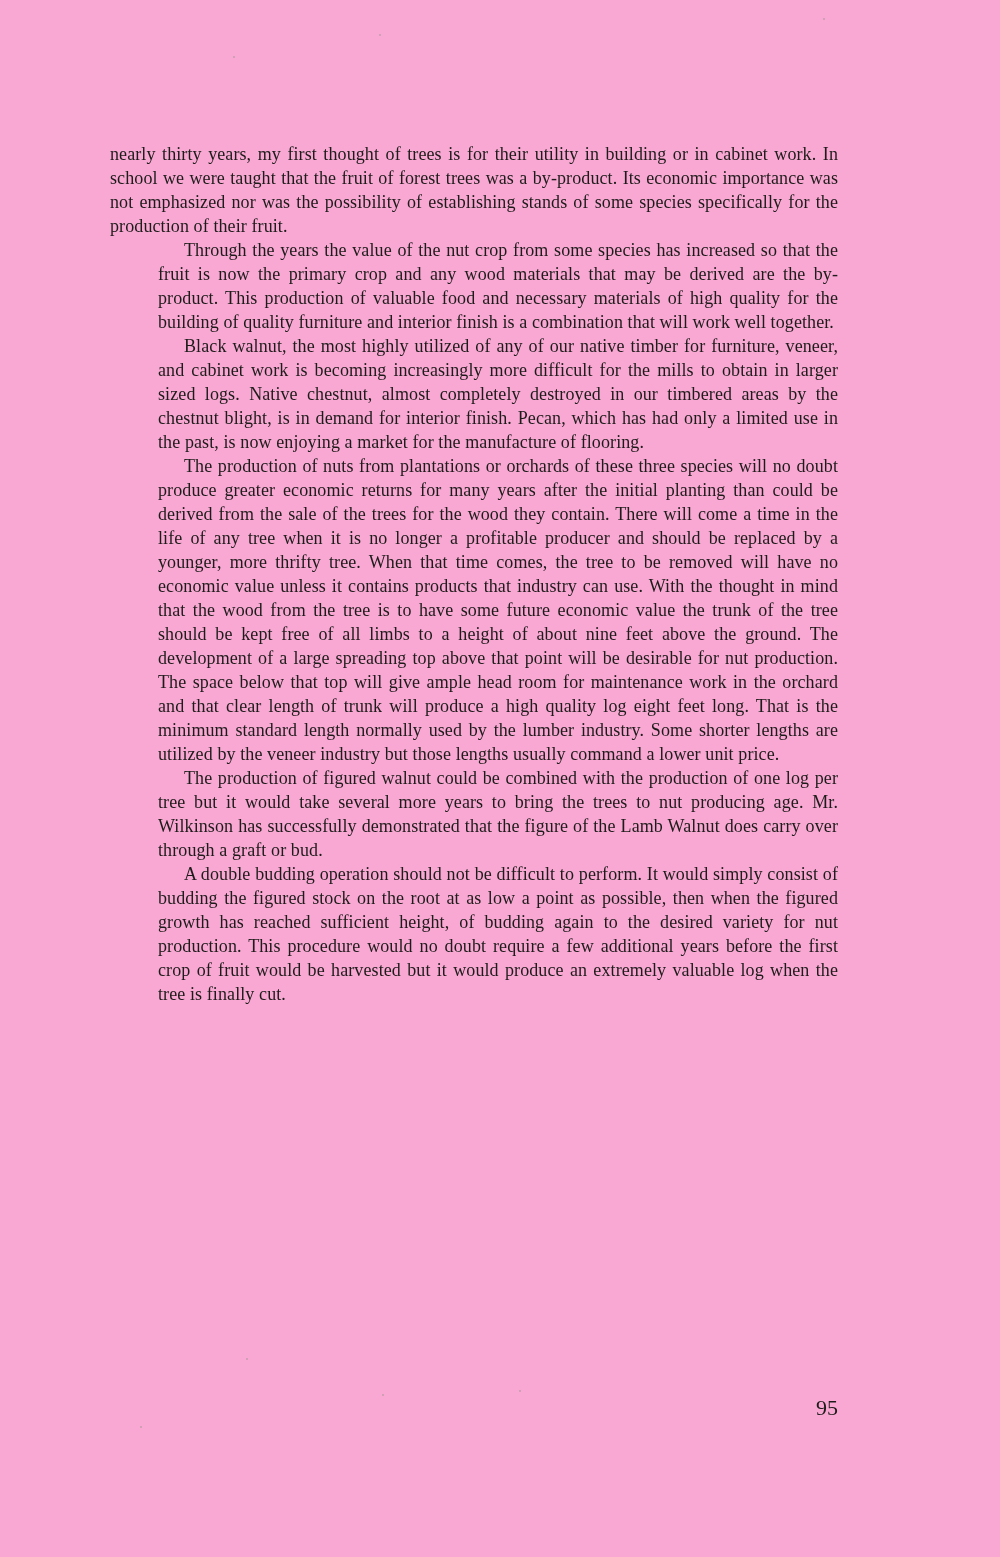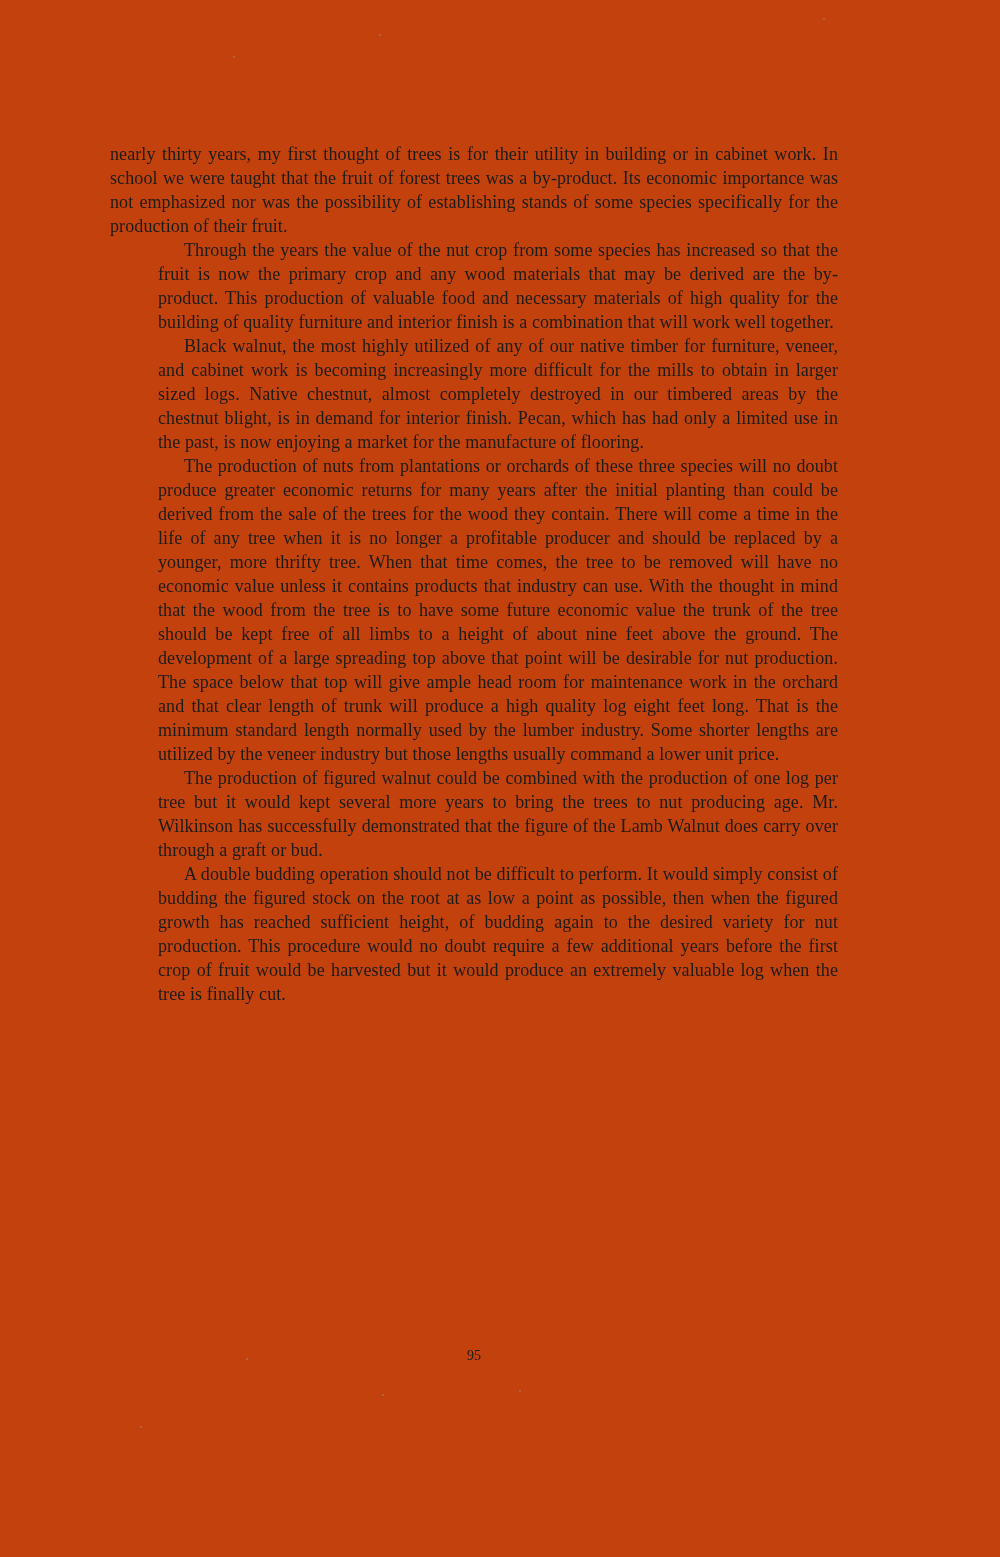--- a/index.html
+++ b/index.html
@@ -4,21 +4,21 @@
 <style>
   html, body {
     margin: 0;
     padding: 0;
     background: #ffffff;
   }
   .scan-page {
     position: relative;
     width: 1000px;
     height: 1557px;
-    background: #c2410c;
+    background: #f9a8d4;
     overflow: hidden;
     font-family: "Liberation Serif", "DejaVu Serif", serif;
   }
   .text-block {
     position: absolute;
     left: 110px;
     top: 142px;
     width: 728px;
     color: #1e1c1a;
     font-size: 18px;
@@ -29,26 +29,26 @@
   .text-block p {
     margin: 0;
     padding: 0;
   }
   .text-block p.indent {
     text-indent: 26px;
     margin-left: 48px;
   }
   .page-number {
     position: absolute;
-    top: 1344px;
+    top: 1396px;
     left: 110px;
     width: 728px;
-    text-align: center;
+    text-align: right;
     color: #1e1c1a;
-    font-size: 14px;
+    font-size: 22px;
     line-height: 24px;
   }
   
   .speck {
     position: absolute;
     width: 2px;
     height: 2px;
     background: #9a968c;
     border-radius: 50%;
     opacity: 0.55;
@@ -72,19 +72,19 @@
   <span class="speck s4"></span>
   <span class="speck s5"></span>
   <span class="speck s6"></span>
   <span class="speck s7"></span>
 
   <div class="text-block">
     <p>nearly thirty years, my first thought of trees is for their utility in building or in cabinet work. In school we were taught that the fruit of forest trees was a by-product. Its economic importance was not emphasized nor was the possibility of establishing stands of some species specifically for the production of their fruit.</p>
     <p class="indent">Through the years the value of the nut crop from some species has increased so that the fruit is now the primary crop and any wood materials that may be derived are the by-product. This production of valuable food and necessary materials of high quality for the building of quality furniture and interior finish is a combination that will work well together.</p>
     <p class="indent">Black walnut, the most highly utilized of any of our native timber for furniture, veneer, and cabinet work is becoming increasingly more difficult for the mills to obtain in larger sized logs. Native chestnut, almost completely destroyed in our timbered areas by the chestnut blight, is in demand for interior finish. Pecan, which has had only a limited use in the past, is now enjoying a market for the manufacture of flooring.</p>
     <p class="indent">The production of nuts from plantations or orchards of these three species will no doubt produce greater economic returns for many years after the initial planting than could be derived from the sale of the trees for the wood they contain. There will come a time in the life of any tree when it is no longer a profitable producer and should be replaced by a younger, more thrifty tree. When that time comes, the tree to be removed will have no economic value unless it contains products that industry can use. With the thought in mind that the wood from the tree is to have some future economic value the trunk of the tree should be kept free of all limbs to a height of about nine feet above the ground. The development of a large spreading top above that point will be desirable for nut production. The space below that top will give ample head room for maintenance work in the orchard and that clear length of trunk will produce a high quality log eight feet long. That is the minimum standard length normally used by the lumber industry. Some shorter lengths are utilized by the veneer industry but those lengths usually command a lower unit price.</p>
-    <p class="indent">The production of figured walnut could be combined with the production of one log per tree but it would kept several more years to bring the trees to nut producing age. Mr. Wilkinson has successfully demonstrated that the figure of the Lamb Walnut does carry over through a graft or bud.</p>
+    <p class="indent">The production of figured walnut could be combined with the production of one log per tree but it would take several more years to bring the trees to nut producing age. Mr. Wilkinson has successfully demonstrated that the figure of the Lamb Walnut does carry over through a graft or bud.</p>
     <p class="indent">A double budding operation should not be difficult to perform. It would simply consist of budding the figured stock on the root at as low a point as possible, then when the figured growth has reached sufficient height, of budding again to the desired variety for nut production. This procedure would no doubt require a few additional years before the first crop of fruit would be harvested but it would produce an extremely valuable log when the tree is finally cut.</p>
   </div>
 
   <div class="page-number">95</div>
 
 </div>
 
 </body></html>

